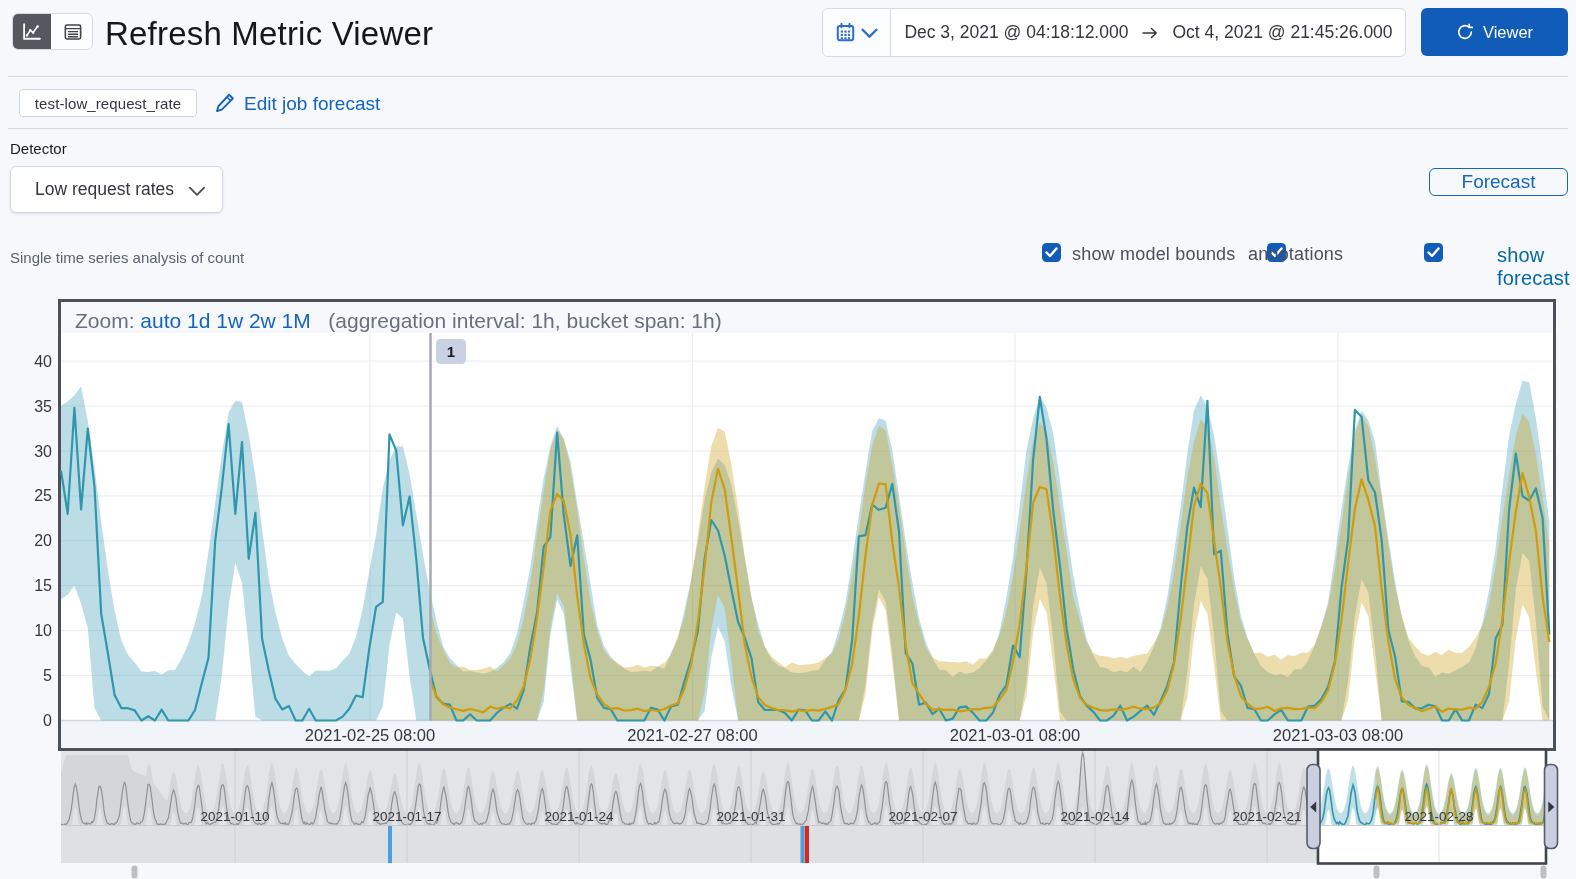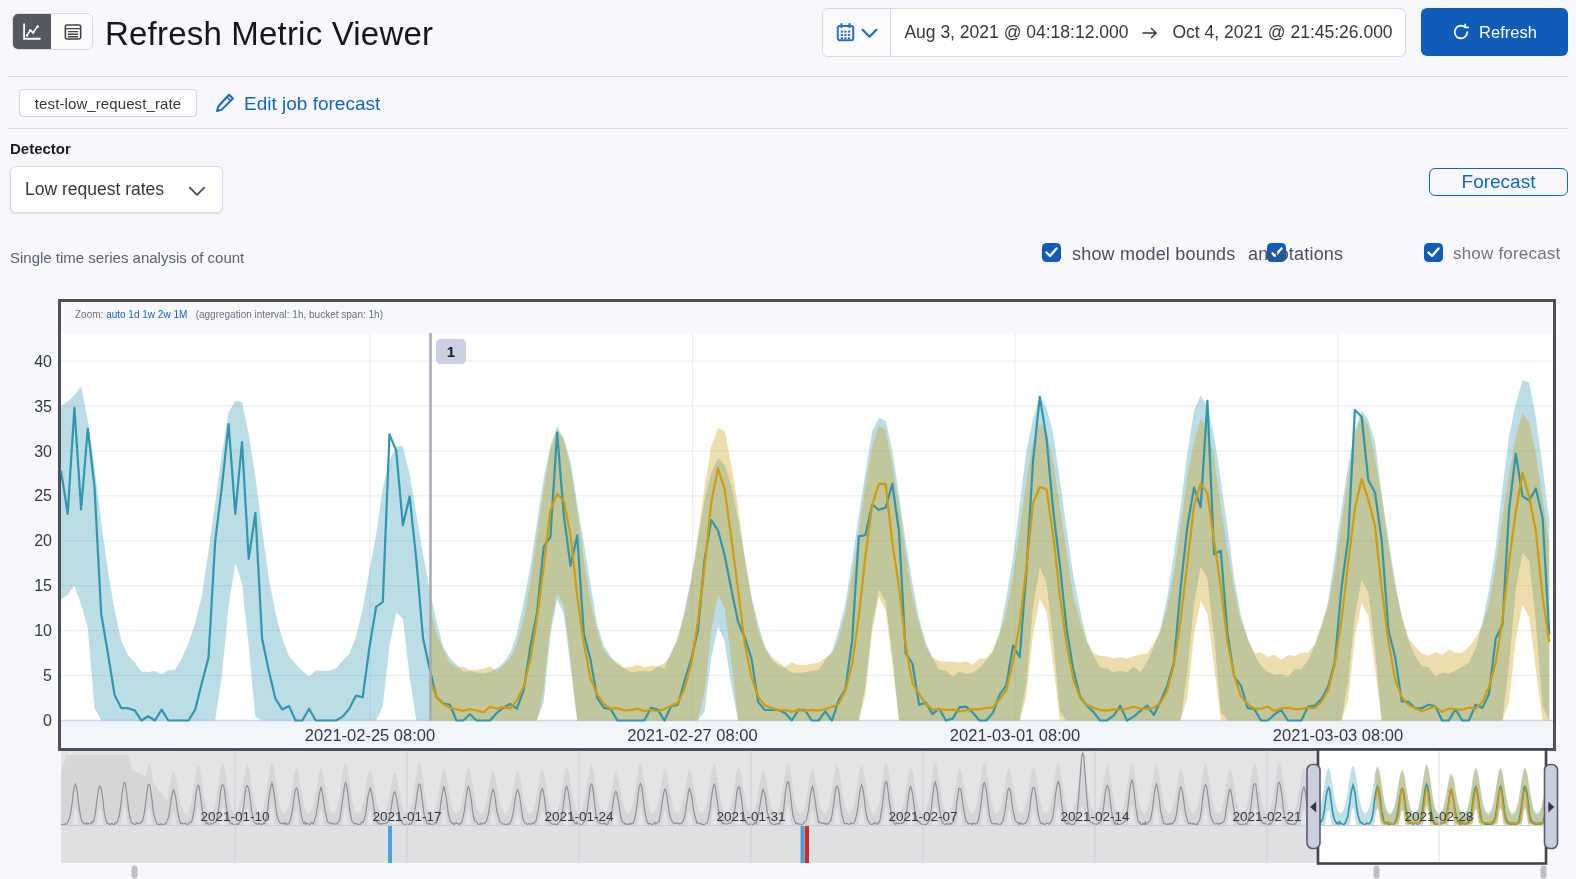--- a/index.html
+++ b/index.html
@@ -42,49 +42,49 @@
           <rect x="4" y="12" width="1.9" height="1.7"></rect>
           <rect x="7" y="12" width="1.9" height="1.7"></rect>
           <rect x="10" y="12" width="1.9" height="1.7"></rect>
         </g>
       </svg>
     <svg class="abs" style="left:38px;top:19px" width="17" height="11" viewBox="0 0 16 10">
         <path d="M1.5 1.5 L8 8 L14.5 1.5" stroke="#2e6fc4" stroke-width="2.2" fill="none" stroke-linecap="round" stroke-linejoin="round"></path>
       </svg>
   </div>
   <div class="abs" style="left:69px;top:0;right:0;height:47px;display:flex;align-items:center;justify-content:center;font-size:17.5px;color:#343741">
-    <span>Aug 3, 2021 @ 04:18:12.000</span>
+    <span>Dec 3, 2021 @ 04:18:12.000</span>
     <svg style="margin:0 14px" width="16" height="12" viewBox="0 0 16 12">
         <path d="M1 6 H14 M9.5 1.5 L14.2 6 L9.5 10.5" stroke="#343741" stroke-width="1.5" fill="none" stroke-linecap="round" stroke-linejoin="round"></path>
       </svg>
     <span>Oct 4, 2021 @ 21:45:26.000</span>
   </div>
 </div>
 
 <div class="abs" style="left:1421px;top:8px;width:147px;height:48px;background:#115cb8;border-radius:6px;display:flex;align-items:center;justify-content:center;color:#fff;font-size:16.5px">
   <svg width="18" height="18" viewBox="0 0 16 16" style="margin-right:9px">
       <path d="M13.6 8 A5.6 5.6 0 1 1 11.5 3.65" stroke="#fff" stroke-width="1.5" fill="none" stroke-linecap="round"></path>
       <path d="M11.7 1.2 V3.9 H14.4" stroke="#fff" stroke-width="1.5" fill="none" stroke-linecap="round" stroke-linejoin="round"></path>
     </svg>
-  <span>Refresh</span>
+  <span>Viewer</span>
 </div>
 
 <div class="abs" style="left:8px;right:8px;top:76px;height:1px;background:#d3dae6"></div>
 
 <div class="abs" style="left:19px;top:89px;width:178px;height:28px;background:#fff;border:1px solid #cfd6e3;border-radius:4px;display:flex;align-items:center;justify-content:center;font-size:15px;font-weight:normal;color:#343741;letter-spacing:0.1px">test-low_request_rate</div>
 <svg class="abs" style="left:215px;top:92px" width="20" height="22" viewBox="0 0 16 16">
     <path d="M11.3 1.4 L14.3 4.4 L5.4 13.3 L1.6 14.4 L2.7 10.6 Z" stroke="#1565c0" stroke-width="1.5" fill="none" stroke-linejoin="round"></path>
     <line x1="9.5" y1="3.2" x2="12.5" y2="6.2" stroke="#1565c0" stroke-width="1.2"></line>
   </svg>
 <div class="abs" style="left:244px;top:93px;font-size:19px;color:#1565c0">Edit job forecast</div>
 
 <div class="abs" style="left:8px;right:8px;top:128px;height:1px;background:#d3dae6"></div>
 
-<div class="abs" style="left:10px;top:140px;font-size:15px;font-weight:bold;color:#1a1c21">Detector</div>
-<div class="abs" style="left:10px;top:166px;width:213px;height:47px;background:#fff;border:1px solid #d3dae6;border-radius:6px;box-shadow:0 1px 2px rgba(152,162,179,0.3);display:flex;align-items:center;padding-left:14px;font-size:17.5px;color:#343741">Low request rates
+<div class="abs" style="left:10px;top:140px;font-size:15px;font-weight:normal;color:#1a1c21">Detector</div>
+<div class="abs" style="left:10px;top:166px;width:213px;height:47px;background:#fff;border:1px solid #d3dae6;border-radius:6px;box-shadow:0 1px 2px rgba(152,162,179,0.3);display:flex;align-items:center;padding-left:24px;font-size:17.5px;color:#343741">Low request rates
   <svg style="position:absolute;right:16px;top:19px" width="18" height="11" viewBox="0 0 16 10">
       <path d="M1.5 1.5 L8 8 L14.5 1.5" stroke="#4a4f59" stroke-width="1.7" fill="none" stroke-linecap="round" stroke-linejoin="round"></path>
     </svg>
 </div>
 
 <div class="abs" style="left:1429px;top:168px;width:139px;height:28px;border:1.4px solid #1565c0;border-radius:6px;display:flex;align-items:center;justify-content:center;font-size:19px;color:#1565c0">Forecast</div>
 
 <div class="abs" style="left:10px;top:249px;font-size:15px;color:#5b6271">Single time series analysis of count</div>
 <div class="abs" style="left:1042px;top:243px;width:19px;height:19px;background:#115cb8;border-radius:4.5px"></div>
 <svg class="abs" style="left:1045px;top:247px" width="13" height="11" viewBox="0 0 13 11">
@@ -93,24 +93,24 @@
 <div class="abs" style="left:1072px;top:244px;font-size:18px;letter-spacing:0.2px;color:#4c505a">show model bounds</div>
 <div class="abs" style="left:1267px;top:243px;width:19px;height:19px;background:#115cb8;border-radius:4.5px"></div>
 <svg class="abs" style="left:1270px;top:247px" width="13" height="11" viewBox="0 0 13 11">
     <path d="M1.5 5.5 L5 9 L11.5 1.5" stroke="#fff" stroke-width="2.4" fill="none" stroke-linecap="round" stroke-linejoin="round"></path>
   </svg>
 <div class="abs" style="left:1248px;top:244px;font-size:18px;letter-spacing:0.2px;color:#4c505a">annotations</div>
 <div class="abs" style="left:1424px;top:243px;width:19px;height:19px;background:#115cb8;border-radius:4.5px"></div>
 <svg class="abs" style="left:1427px;top:247px" width="13" height="11" viewBox="0 0 13 11">
     <path d="M1.5 5.5 L5 9 L11.5 1.5" stroke="#fff" stroke-width="2.4" fill="none" stroke-linecap="round" stroke-linejoin="round"></path>
   </svg>
-<div class="abs" style="left:1453px;top:244px;font-size:17px;letter-spacing:0.2px;color:#737373">show forecast</div>
+<div class="abs" style="left:1497px;top:244px;font-size:20px;letter-spacing:0.2px;color:#0369a1">show forecast</div>
 
 <div class="abs" style="left:58px;top:299px;width:1498px;height:452px;border:3px solid #4c5059;background:#fff">
-  <div class="abs" style="left:0;top:0;width:1492px;height:41px;background:#f6f8fc;border-bottom:1px solid #d3dae6;font-size:10px;color:#69707d">
+  <div class="abs" style="left:0;top:0;width:1492px;height:41px;background:#f6f8fc;border-bottom:1px solid #d3dae6;font-size:21px;color:#69707d">
     <span class="abs" style="left:14px;top:7px">Zoom: <span style="color:#1565c0">auto 1d 1w 2w 1M</span>&nbsp;&nbsp;&nbsp;(aggregation interval: 1h, bucket span: 1h)</span>
   </div>
 </div>
 <svg width="1576" height="879" viewBox="0 0 1576 879" style="position:absolute;left:0;top:0" font-family="'Liberation Sans',sans-serif">
 <rect x="61" y="333.0" width="1492" height="387.5" fill="#ffffff"></rect>
 <rect x="61" y="720.5" width="1492" height="27.0" fill="#f1f4f9"></rect>
 <line x1="61" x2="1553" y1="675.6" y2="675.6" stroke="#e8ebf1" stroke-width="1"></line>
     <line x1="61" x2="1553" y1="630.6" y2="630.6" stroke="#e8ebf1" stroke-width="1"></line>
     <line x1="61" x2="1553" y1="585.7" y2="585.7" stroke="#e8ebf1" stroke-width="1"></line>
     <line x1="61" x2="1553" y1="540.8" y2="540.8" stroke="#e8ebf1" stroke-width="1"></line>

